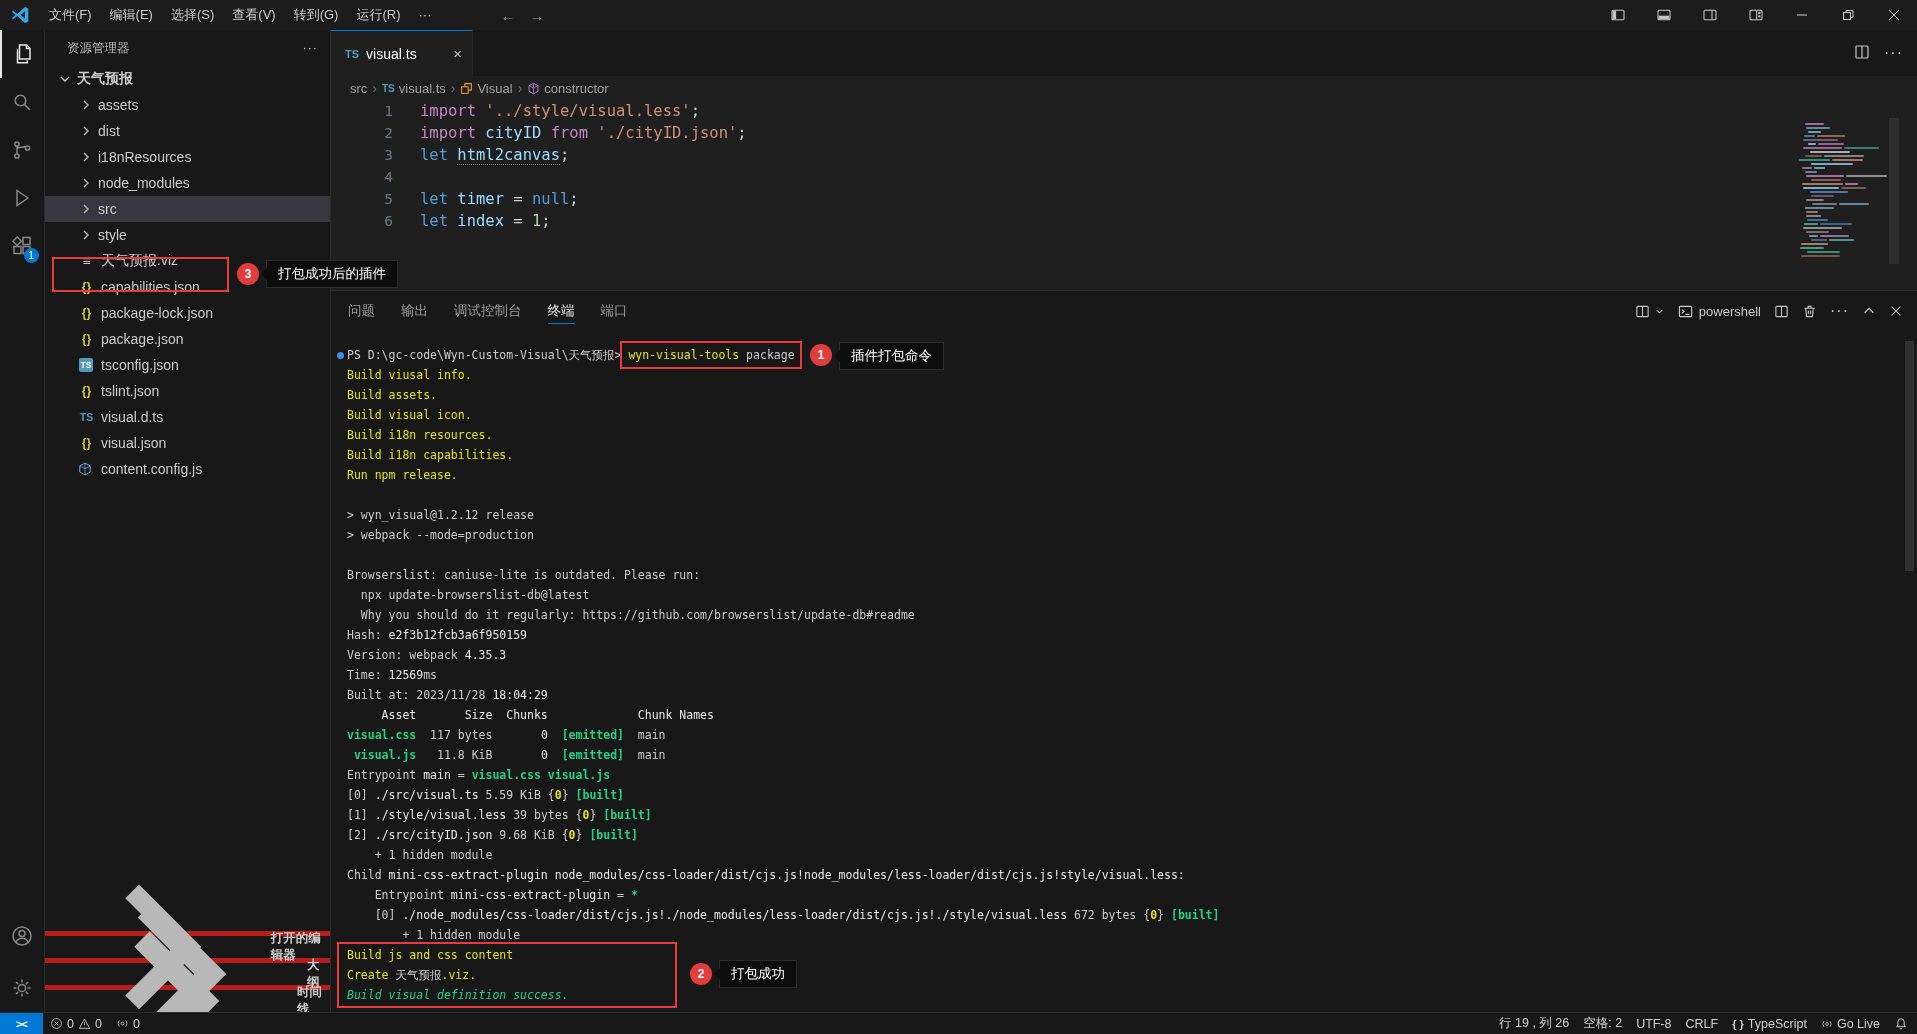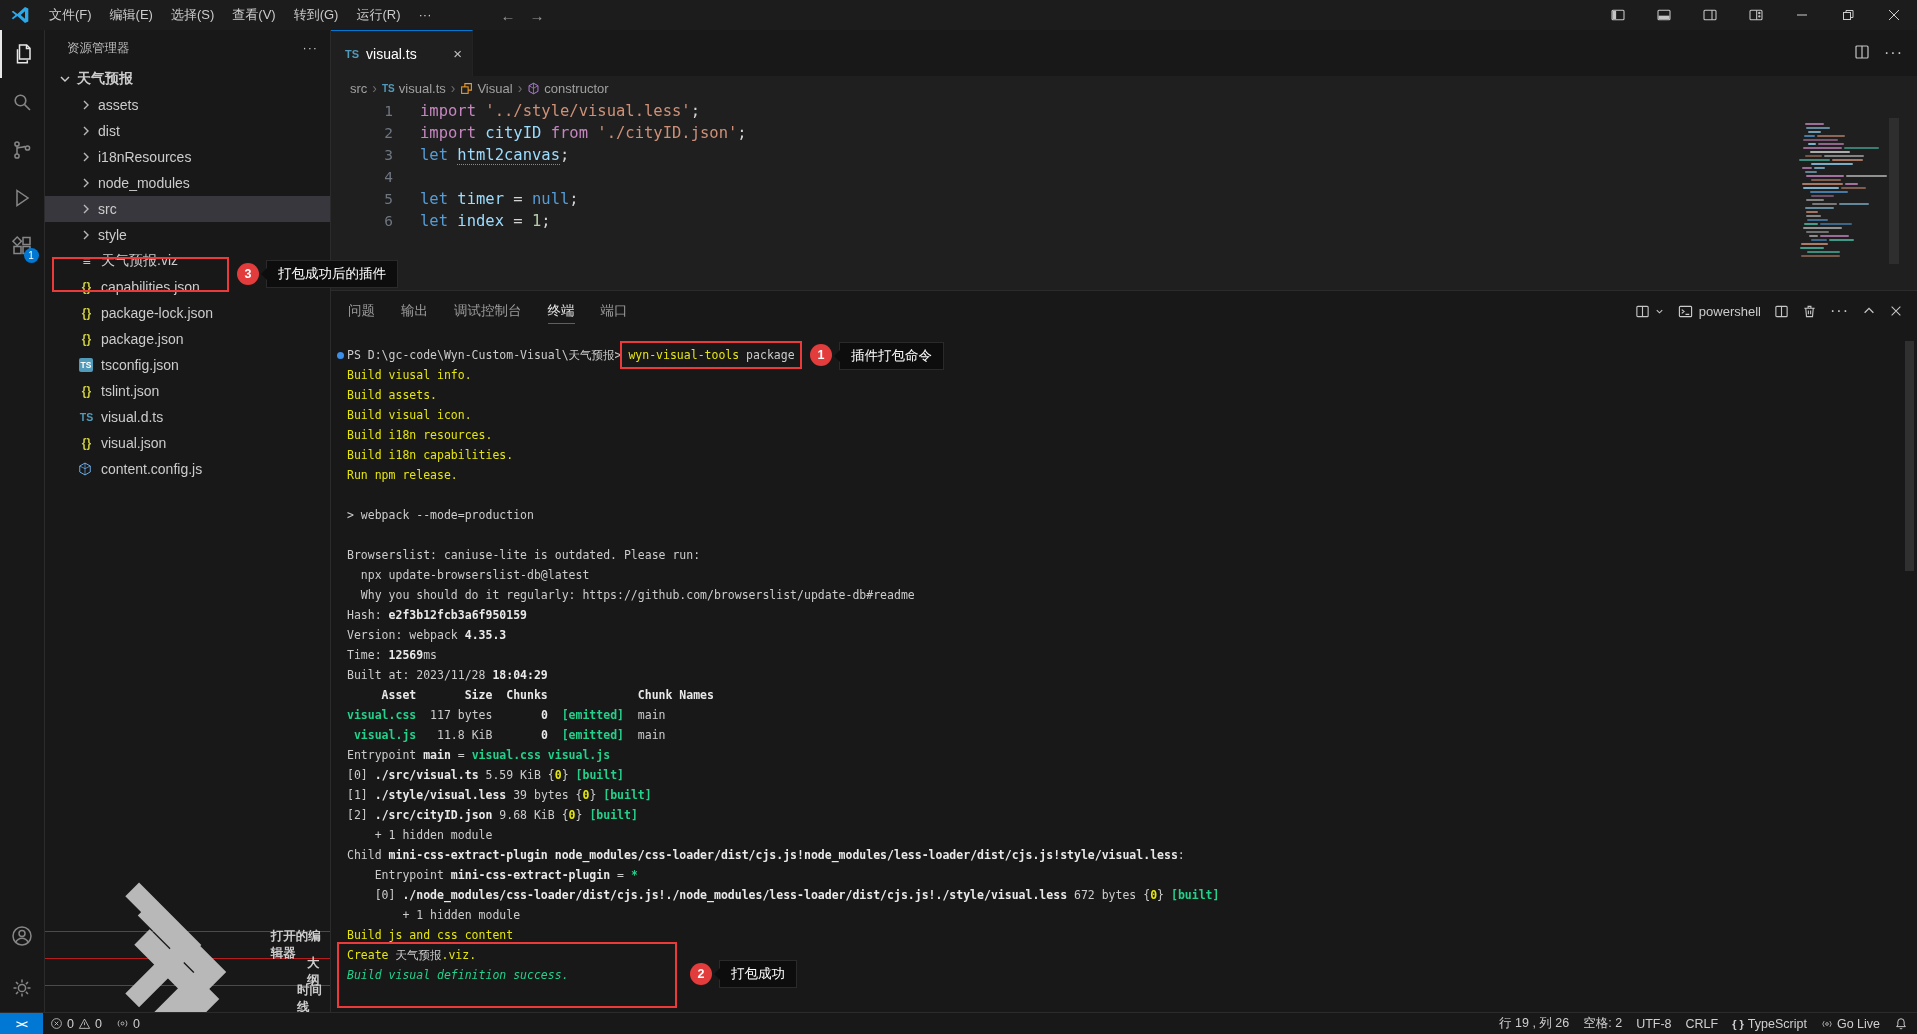--- a/index.html
+++ b/index.html
@@ -41,21 +41,21 @@
   .tree-row .chev { width:16px; height:16px; margin:0 4px 0 0; flex:0 0 auto; }
   .root-row { font-weight:bold; padding-left:12px; }
   .child-row { padding-left:33px; }
   .fi { width:17px; text-align:center; margin-right:6px; font-size:11px; font-weight:bold; flex:0 0 auto; }
   .fi-json { color:#cbcb41; font-size:12px; }
   .fi-ts { color:#519aba; font-size:10.5px; }
   .fi-tsc { background:#519aba; color:#fff; font-size:8.5px; border-radius:2px; width:14px; height:14px;
     line-height:14px; margin:0 8px 0 1px; }
   .fi-viz { color:#c5c5c5; font-size:14px; }
   #tree-sections { position:absolute; left:0; bottom:0; width:100%; }
-  .section-row { height:27px; border-top:1px solid #b91c1c; display:flex; align-items:center;
+  .section-row { height:27px; border-top:5px solid #b91c1c; display:flex; align-items:center;
     font-size:12.5px; font-weight:bold; color:#cccccc; padding-left:4px; }
 
   
   #editor-zone { position:absolute; left:331px; top:30px; width:1586px; height:260px; background:#1f1f1f; }
   #tabbar { position:absolute; left:0; top:0; width:100%; height:46px; background:#181818; display:flex; }
   .tab { width:142px; height:46px; background:#1f1f1f; border-top:1.5px solid #0078d4;
     border-right:1px solid #232323; display:flex; align-items:center; padding:0 10px 0 14px;
     color:#ffffff; font-size:14px; gap:7px; }
   .tab .close { margin-left:auto; color:#c0c0c0; font-size:15px; }
   .tab-ts { color:#519aba; font-weight:bold; font-size:11px; }
@@ -83,21 +83,21 @@
   #panel-header { height:40px; display:flex; align-items:center; padding-left:17px;text-align:center; }
   .ptab { font-size:13.5px; color:#9d9d9d; margin-right:26px; height:40px; display:flex; align-items:center;
     position:relative; cursor:pointer; }
   .ptab.active { color:#e7e7e7; }
   .ptab.active::after { content:""; position:absolute; left:0; right:0; bottom:7px; height:1px; background:#0078d4; }
   #panel-actions { margin-left:auto; display:flex; align-items:center; gap:13px; padding-right:14px; color:#c5c5c5; }
   #panel-actions .shell { display:flex; align-items:center; gap:6px; font-size:13px; color:#cccccc; }
   #terminal { position:absolute; left:0; top:40px; width:100%; height:682px; padding:14px 0 0 16px; overflow:hidden; }
   .tline { height:20px; font-family:"DejaVu Sans Mono",monospace; font-size:11.5px; line-height:20px;
     white-space:pre; position:relative; }
-  .w { color:#cccccc; } .wb { color:#e9e9e9; font-weight:bold;text-align:center; }
+  .w { color:#cccccc; } .wb { color:#e9e9e9; font-weight:normal;text-align:center; }
   .y { color:#e5e510; } .yb { color:#e5e510; font-weight:bold; }
   .g { color:#23d18b;font-style:italic; } .gb { color:#23d18b; font-weight:bold; }
   .cmd-dot { position:absolute; left:-10px; top:7px; width:7px; height:7px; border-radius:50%; background:#3b8eea; }
   #term-scroll { position:absolute; right:3px; top:50px; width:9px; height:230px; background:rgba(121,121,121,.25); }
 
   
   #statusbar { position:absolute; left:0; top:1012px; width:1917px; height:22px; background:#181818;
     border-top:1px solid #2b2b2b; display:flex; align-items:center; color:#cfcfcf; font-size:12.5px; z-index:5; }
   #remote { width:43px; height:22px; background:#0078d4; color:#fff; display:flex; align-items:center;
     justify-content:center; font-weight:bold; font-size:11px; letter-spacing:-1px; }
@@ -583,20 +583,21 @@
   </div>
   <div id="terminal">
       <div class="tline"><span class="cmd-dot"></span><span class="w">PS D:\gc-code\Wyn-Custom-Visual\天气预报&gt; </span><span class="y">wyn-visual-tools</span><span class="w"> package</span></div>
       <div class="tline"><span class="y">Build viusal info.</span></div>
       <div class="tline"><span class="y">Build assets.</span></div>
       <div class="tline"><span class="y">Build visual icon.</span></div>
       <div class="tline"><span class="y">Build i18n resources.</span></div>
       <div class="tline"><span class="y">Build i18n capabilities.</span></div>
       <div class="tline"><span class="y">Run npm release.</span></div>
       <div class="tline">&nbsp;</div>
+      <div class="tline"><span class="w">&gt; wyn_visual@1.2.12 release</span></div>
       <div class="tline"><span class="w">&gt; webpack --mode=production</span></div>
       <div class="tline">&nbsp;</div>
       <div class="tline"><span class="w">Browserslist: caniuse-lite is outdated. Please run:</span></div>
       <div class="tline"><span class="w">  npx update-browserslist-db@latest</span></div>
       <div class="tline"><span class="w">  Why you should do it regularly: https://github.com/browserslist/update-db#readme</span></div>
       <div class="tline"><span class="w">Hash: </span><span class="wb">e2f3b12fcb3a6f950159</span></div>
       <div class="tline"><span class="w">Version: webpack </span><span class="wb">4.35.3</span></div>
       <div class="tline"><span class="w">Time: </span><span class="wb">12569</span><span class="w">ms</span></div>
       <div class="tline"><span class="w">Built at: 2023/11/28 </span><span class="wb">18:04:29</span></div>
       <div class="tline"><span class="wb">     Asset       Size  Chunks             Chunk Names</span></div>

